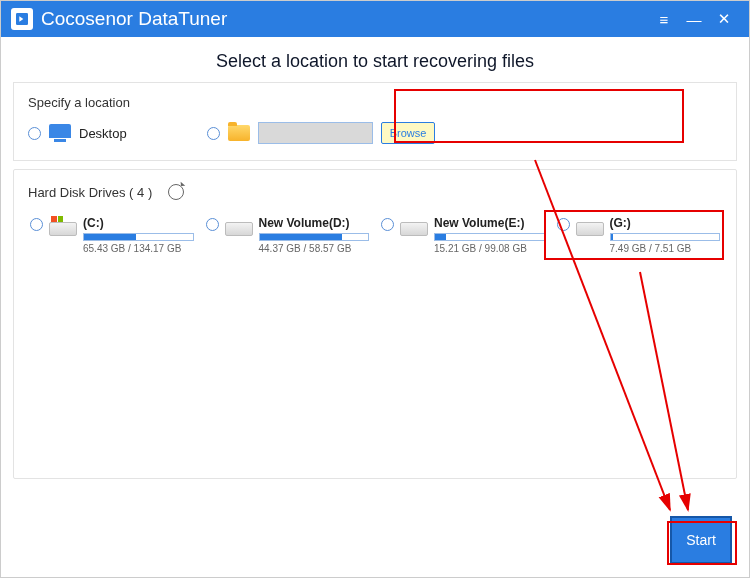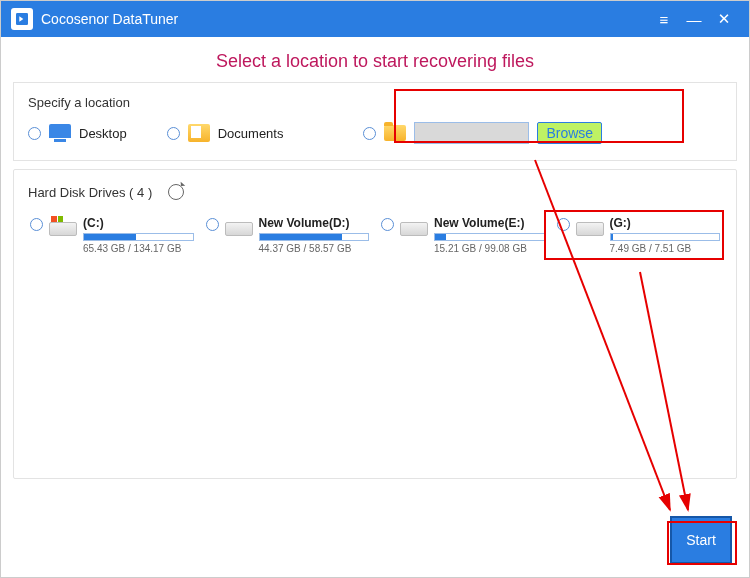--- a/index.html
+++ b/index.html
@@ -1,39 +1,39 @@
 <!DOCTYPE html>
 <html><head>
 <meta charset="utf-8">
 <style>
   * { box-sizing: border-box; margin: 0; padding: 0; font-family: "Segoe UI", Arial, sans-serif; }
   body { width: 750px; height: 578px; background: #fff; overflow: hidden; border: 1px solid #ccc; }
   .titlebar { height: 36px; background: #2a7de1; display: flex; align-items: center; padding: 0 10px; color: #fff; }
   .titlebar .logo { width: 22px; height: 22px; background: #fff; border-radius: 3px; display: flex; align-items: center; justify-content: center; margin-right: 8px; }
   .titlebar .logo svg { width: 16px; height: 16px; }
-  .titlebar .app-title { font-size: 14px; font-weight: 400; }
+  .titlebar .app-title { font-size: 19px; font-weight: 400; }
   .titlebar .spacer { flex: 1; }
   .titlebar .winbtn { width: 30px; text-align: center; font-size: 15px; cursor: pointer; }
-  .heading { text-align: center; font-size: 18px; color: #be185d; margin: 14px 0 10px; }
+  .heading { text-align: center; font-size: 18px; color: #0f172a; margin: 14px 0 10px; }
   .panel { margin: 0 12px 8px; border: 1px solid #e3e3e3; border-radius: 0; padding: 12px 14px 16px; position: relative; }
   .panel-title { font-size: 13px; color: #333; margin-bottom: 12px; }
   .loc-row { display: flex; gap: 40px; }
   .loc-item { display: flex; align-items: center; gap: 8px; flex: 0 0 auto; }
   .radio { width: 13px; height: 13px; border: 1px solid #5a8fd6; border-radius: 50%; flex: 0 0 auto; cursor: pointer; }
   .loc-label { font-size: 13px; color: #222; }
   .desktop-icon { width: 22px; height: 18px; position: relative; }
   .desktop-icon::before { content: ""; position: absolute; inset: 0 0 4px 0; background: #3a87e6; border-radius: 2px 2px 0 0; }
   .desktop-icon::after { content: ""; position: absolute; left: 5px; right: 5px; bottom: 0; height: 3px; background: #3a87e6; }
   .docs-icon { width: 22px; height: 18px; background: linear-gradient(#ffd86b,#f7b32b); border-radius: 2px; position: relative; }
   .docs-icon::before { content: ""; position: absolute; left: 3px; top: 2px; width: 10px; height: 12px; background: #fff; }
   .folder-icon { width: 22px; height: 16px; background: linear-gradient(#ffd86b,#f7b32b); border-radius: 2px; position: relative; }
   .folder-icon::before { content: ""; position: absolute; top: -3px; left: 0; width: 9px; height: 4px; background: #f7b32b; border-radius: 2px 2px 0 0; }
   .browse-group { display: flex; align-items: center; gap: 8px; margin-left: 40px; }
   .path-input { width: 115px; height: 22px; border: 1px solid #9bbde8; background: #d9d9d9; }
-  .browse-btn { height: 22px; padding: 0 8px; font-size: 14px; color: #2a7de1; border: 1px solid #2a7de1; background: #bef264; border-radius: 2px; cursor: pointer; }
+  .browse-btn { height: 22px; padding: 0 8px; font-size: 11px; color: #2a7de1; border: 1px solid #2a7de1; background: #fef9c3; border-radius: 2px; cursor: pointer; }
   .hl-browse { position: absolute; border: 2px solid #e60000; pointer-events: none; }
   .drives-panel { margin: 0 12px; border: 1px solid #e3e3e3; border-radius: 2px; padding: 14px; height: 310px; position: relative; }
   .drives-header { display: flex; align-items: center; gap: 16px; font-size: 13px; color: #333; margin-bottom: 14px; }
   .refresh-icon { width: 16px; height: 16px; border: 1.5px solid #666; border-radius: 50%; position: relative; cursor: pointer; }
   .refresh-icon::before { content: ""; position: absolute; top: -2px; right: -1px; border: 3px solid transparent; border-top-color: #666; transform: rotate(40deg); }
   .drives-grid { display: grid; grid-template-columns: repeat(4, 1fr); gap: 8px; }
   .drive { display: flex; gap: 6px; cursor: pointer; padding: 2px; }
   .drive .radio { margin-top: 2px; }
   .drive-icon { width: 28px; height: 20px; position: relative; flex: 0 0 auto; }
   .drive-icon .body { position: absolute; inset: 6px 0 0 0; background: linear-gradient(#f3f3f3,#d7d7d7); border: 1px solid #bcbcbc; border-radius: 2px; }
@@ -67,25 +67,20 @@
 
 <div class="heading">Select a location to start recovering files</div>
 
 <div class="panel">
   <div class="panel-title">Specify a location</div>
   <div class="loc-row">
     <div class="loc-item">
       <span class="radio"></span>
       <span class="desktop-icon"></span>
       <span class="loc-label">Desktop</span>
-    </div>
-    <div class="loc-item">
-      <span class="radio"></span>
-      <span class="docs-icon"></span>
-      <span class="loc-label">Documents</span>
     </div>
     <div class="loc-item browse-group">
       <span class="radio"></span>
       <span class="folder-icon"></span>
       <input class="path-input" value="" style="">
       <button class="browse-btn">Browse</button>
     </div>
   </div>
   <div class="hl-browse" style="left:380px; top:6px; width:290px; height:54px;"></div>
 </div>

